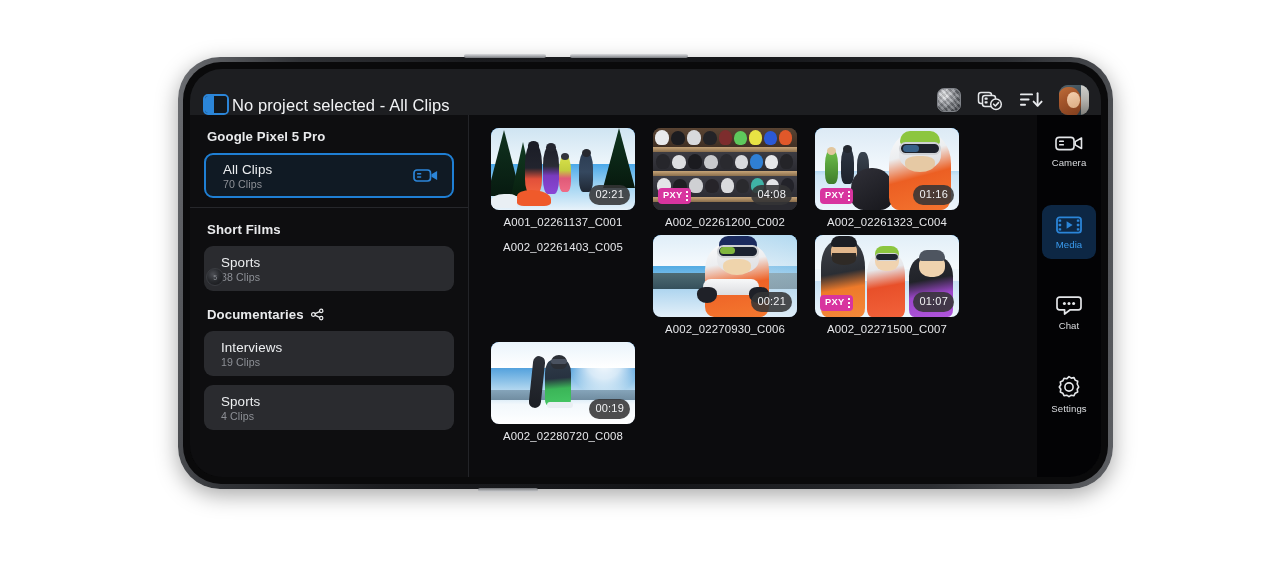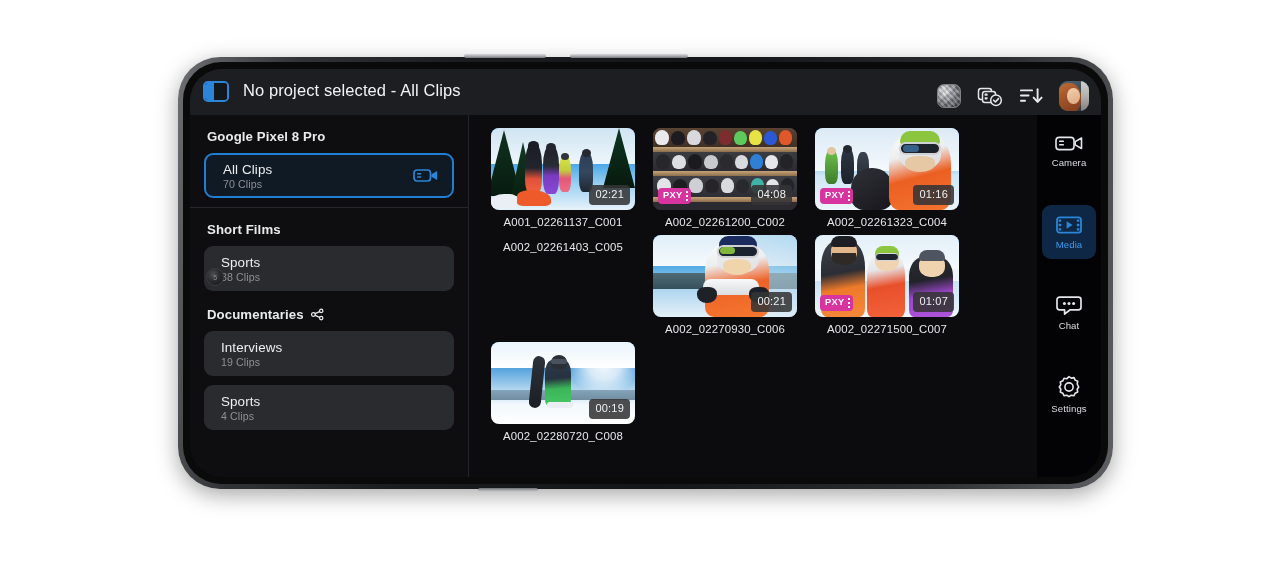--- a/index.html
+++ b/index.html
@@ -66,23 +66,23 @@
   #front-camera span {
     font-size: 7px; color: #8a8d93; letter-spacing: -.3px;
   }
 
   
   #app-header {
     height: 46px;
     flex: 0 0 46px;
     background: #1d1e21;
     display: flex;
-    align-items: flex-start;
+    align-items: flex-end;
     padding: 12px 12px 0 13px;
-    gap: 14px;
+    gap: 3px;
   }
   #sidebar-toggle-btn {
     width: 26px; height: 21px;
     border: 2px solid #2b85d8;
     border-radius: 5px;
     display: flex;
     overflow: hidden;
     cursor: pointer;
     flex: 0 0 auto;
   }
@@ -226,21 +226,21 @@
     cursor: pointer;
   }
   .clip-duration {
     position: absolute;
     right: 5px; bottom: 5px;
     background: rgba(52,52,54,.88);
     color: #f0f1f3;
     font-size: 11px;
     line-height: 1;
     padding: 4px 6px 5px 6px;
-    border-radius: 4px;
+    border-radius: 10px;
     letter-spacing: .2px;
   }
   .pxy-badge {
     position: absolute;
     left: 5px; bottom: 6px;
     height: 16px;
     display: flex;
     align-items: center;
     background: #d8349f;
     border-radius: 4px;
@@ -364,21 +364,21 @@
             </div>
           </div>
 
         </div>
       </div>
 
       <div id="app-body">
 
         <div id="sidebar">
 
-          <div class="sb-section-title">Google Pixel 8 Pro</div>
+          <div class="sb-section-title">Google Pixel 5 Pro</div>
 
           <div class="sb-item selected">
             <div class="txt-wrap">
               <div class="sb-name">All Clips</div>
               <div class="sb-sub">70 Clips</div>
             </div>
             <div class="cam-badge">
               <svg width="26" height="17" viewBox="0 0 26 17">
                 <rect x="1" y="3" width="16.5" height="11" rx="3" fill="none" stroke="#2b85d8" stroke-width="1.7"></rect>
                 <path d="M18.5 7.2l5.6-3.3v9.2l-5.6-3.3z" fill="#2b85d8"></path>

